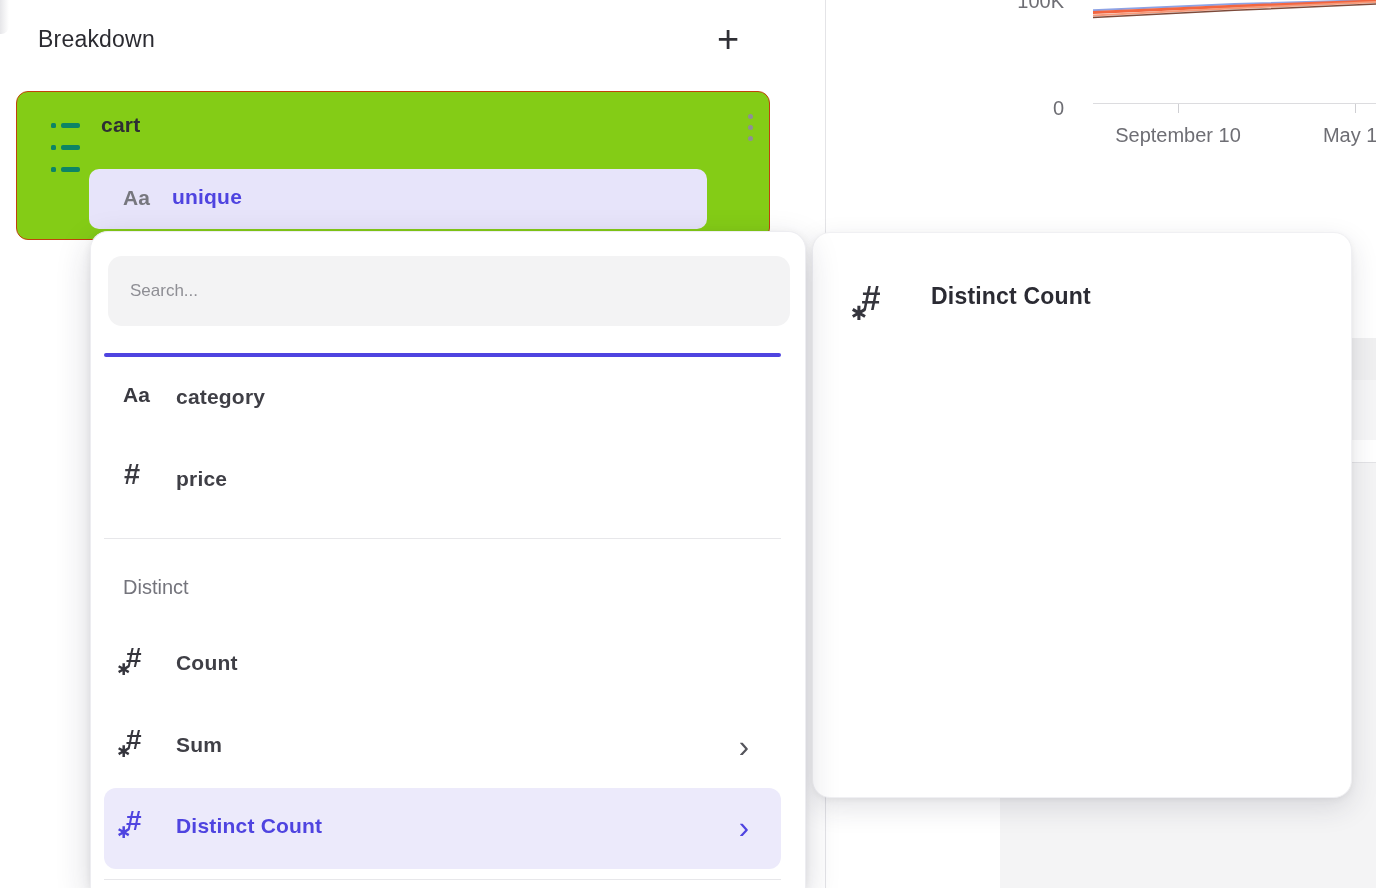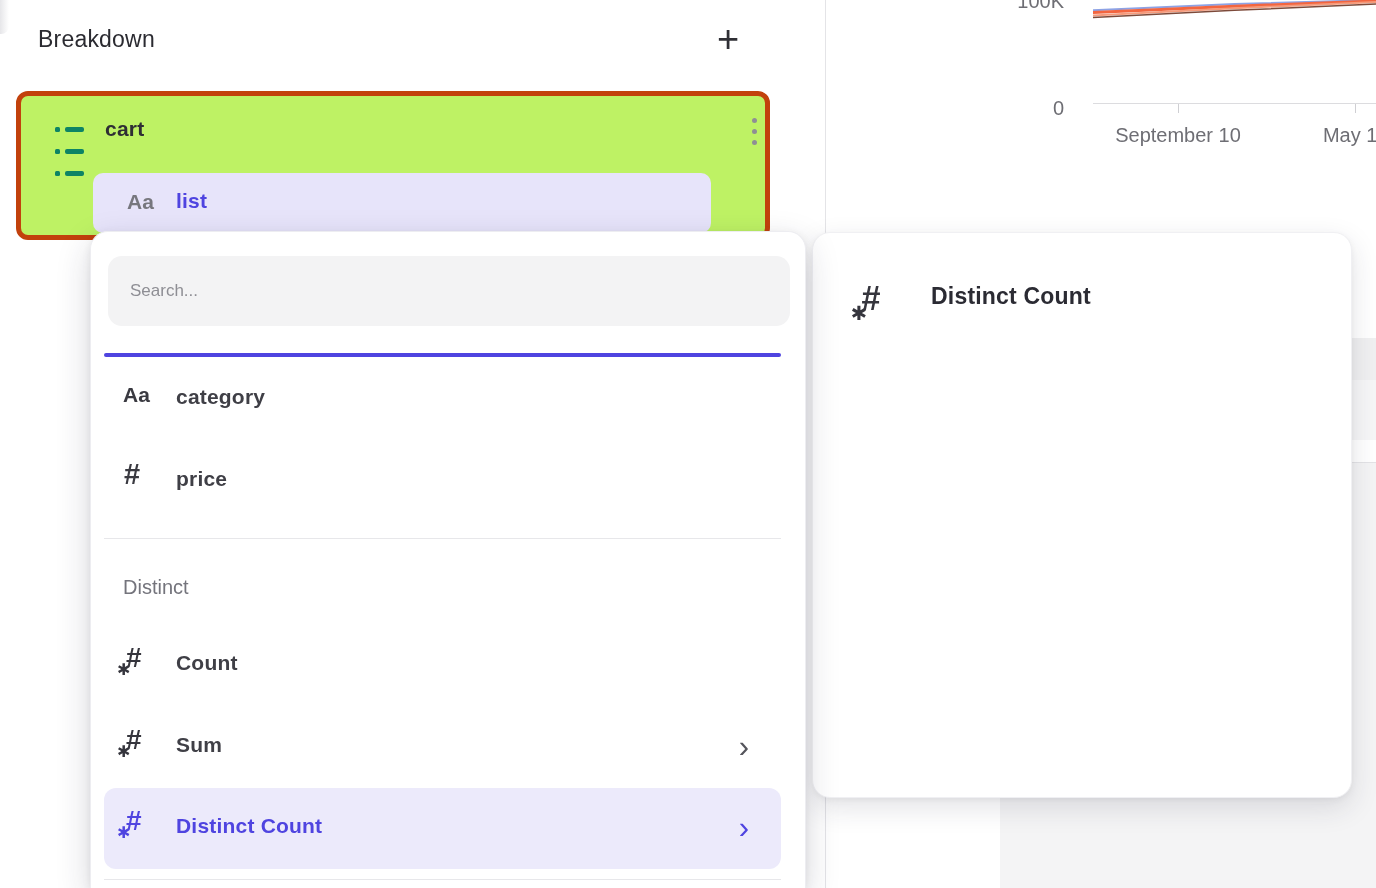--- a/index.html
+++ b/index.html
@@ -10,21 +10,21 @@
   
   .left-panel { position:absolute; left:0; top:0; width:825px; height:888px; background:#fff; }
   .left-edge-shadow { position:absolute; left:0; top:0; width:9px; height:34px;
     background:linear-gradient(to right,#e6e6e9,rgba(255,255,255,0)); border-bottom-right-radius:8px; }
   .bd-header { position:absolute; left:0; top:0; width:825px; height:80px; }
   .bd-title { position:absolute; left:38px; top:26px; font-size:23px; font-weight:400; color:#2b2b31; letter-spacing:.2px; }
   .add-btn { position:absolute; left:707px; top:16px; width:42px; height:46px; background:none; border:none;
     font-size:38px; font-weight:300; color:#2f2f35; line-height:46px; text-align:center; cursor:pointer; }
 
   .bd-card { position:absolute; left:16px; top:91px; width:754px; height:149px;
-    background:#bef264; border:5px solid #c2410c; border-radius:12px; z-index:2; }
+    background:#84cc16; border:1px solid #c2410c; border-radius:12px; z-index:2; }
   .group-row { position:absolute; left:0; top:0; width:100%; height:72px; }
   .list-icon { position:absolute; left:34px; top:31px; width:30px; height:27px; }
   .list-icon .li-row { position:absolute; left:0; height:4px; }
   .li-dot { position:absolute; left:0; width:5px; height:5px; border-radius:1.5px; background:#0d8465; }
   .li-line { position:absolute; left:10px; width:19px; height:4.5px; border-radius:2px; background:#0d8465; }
   .group-label { position:absolute; left:84px; top:21px; font-size:21px; font-weight:600; color:#2e2e34; letter-spacing:.2px; }
   .kebab { position:absolute; left:722px; top:18px; width:22px; height:40px; cursor:pointer; }
   .kebab i { position:absolute; left:9px; width:5px; height:5px; border-radius:50%; background:#8f8f94; }
   .kebab i:nth-child(1){ top:4px; } .kebab i:nth-child(2){ top:15px; } .kebab i:nth-child(3){ top:26px; }
 
@@ -120,21 +120,21 @@
         </span>
         <span class="group-label">cart</span>
         <span class="kebab">
             <i></i>
             <i></i>
             <i></i>
           </span>
       </div>
       <div class="prop-chip">
         <span class="aa">Aa</span>
-        <span class="lbl">list</span>
+        <span class="lbl">unique</span>
       </div>
     </div>
   </div>
 
   <div class="right-panel"></div>
   <div class="rp-band1"></div>
   <div class="rp-band2"></div>
   <div class="rp-divider"></div>
   <div class="rp-gray"></div>
   <div class="ytick-100k">100K</div>

